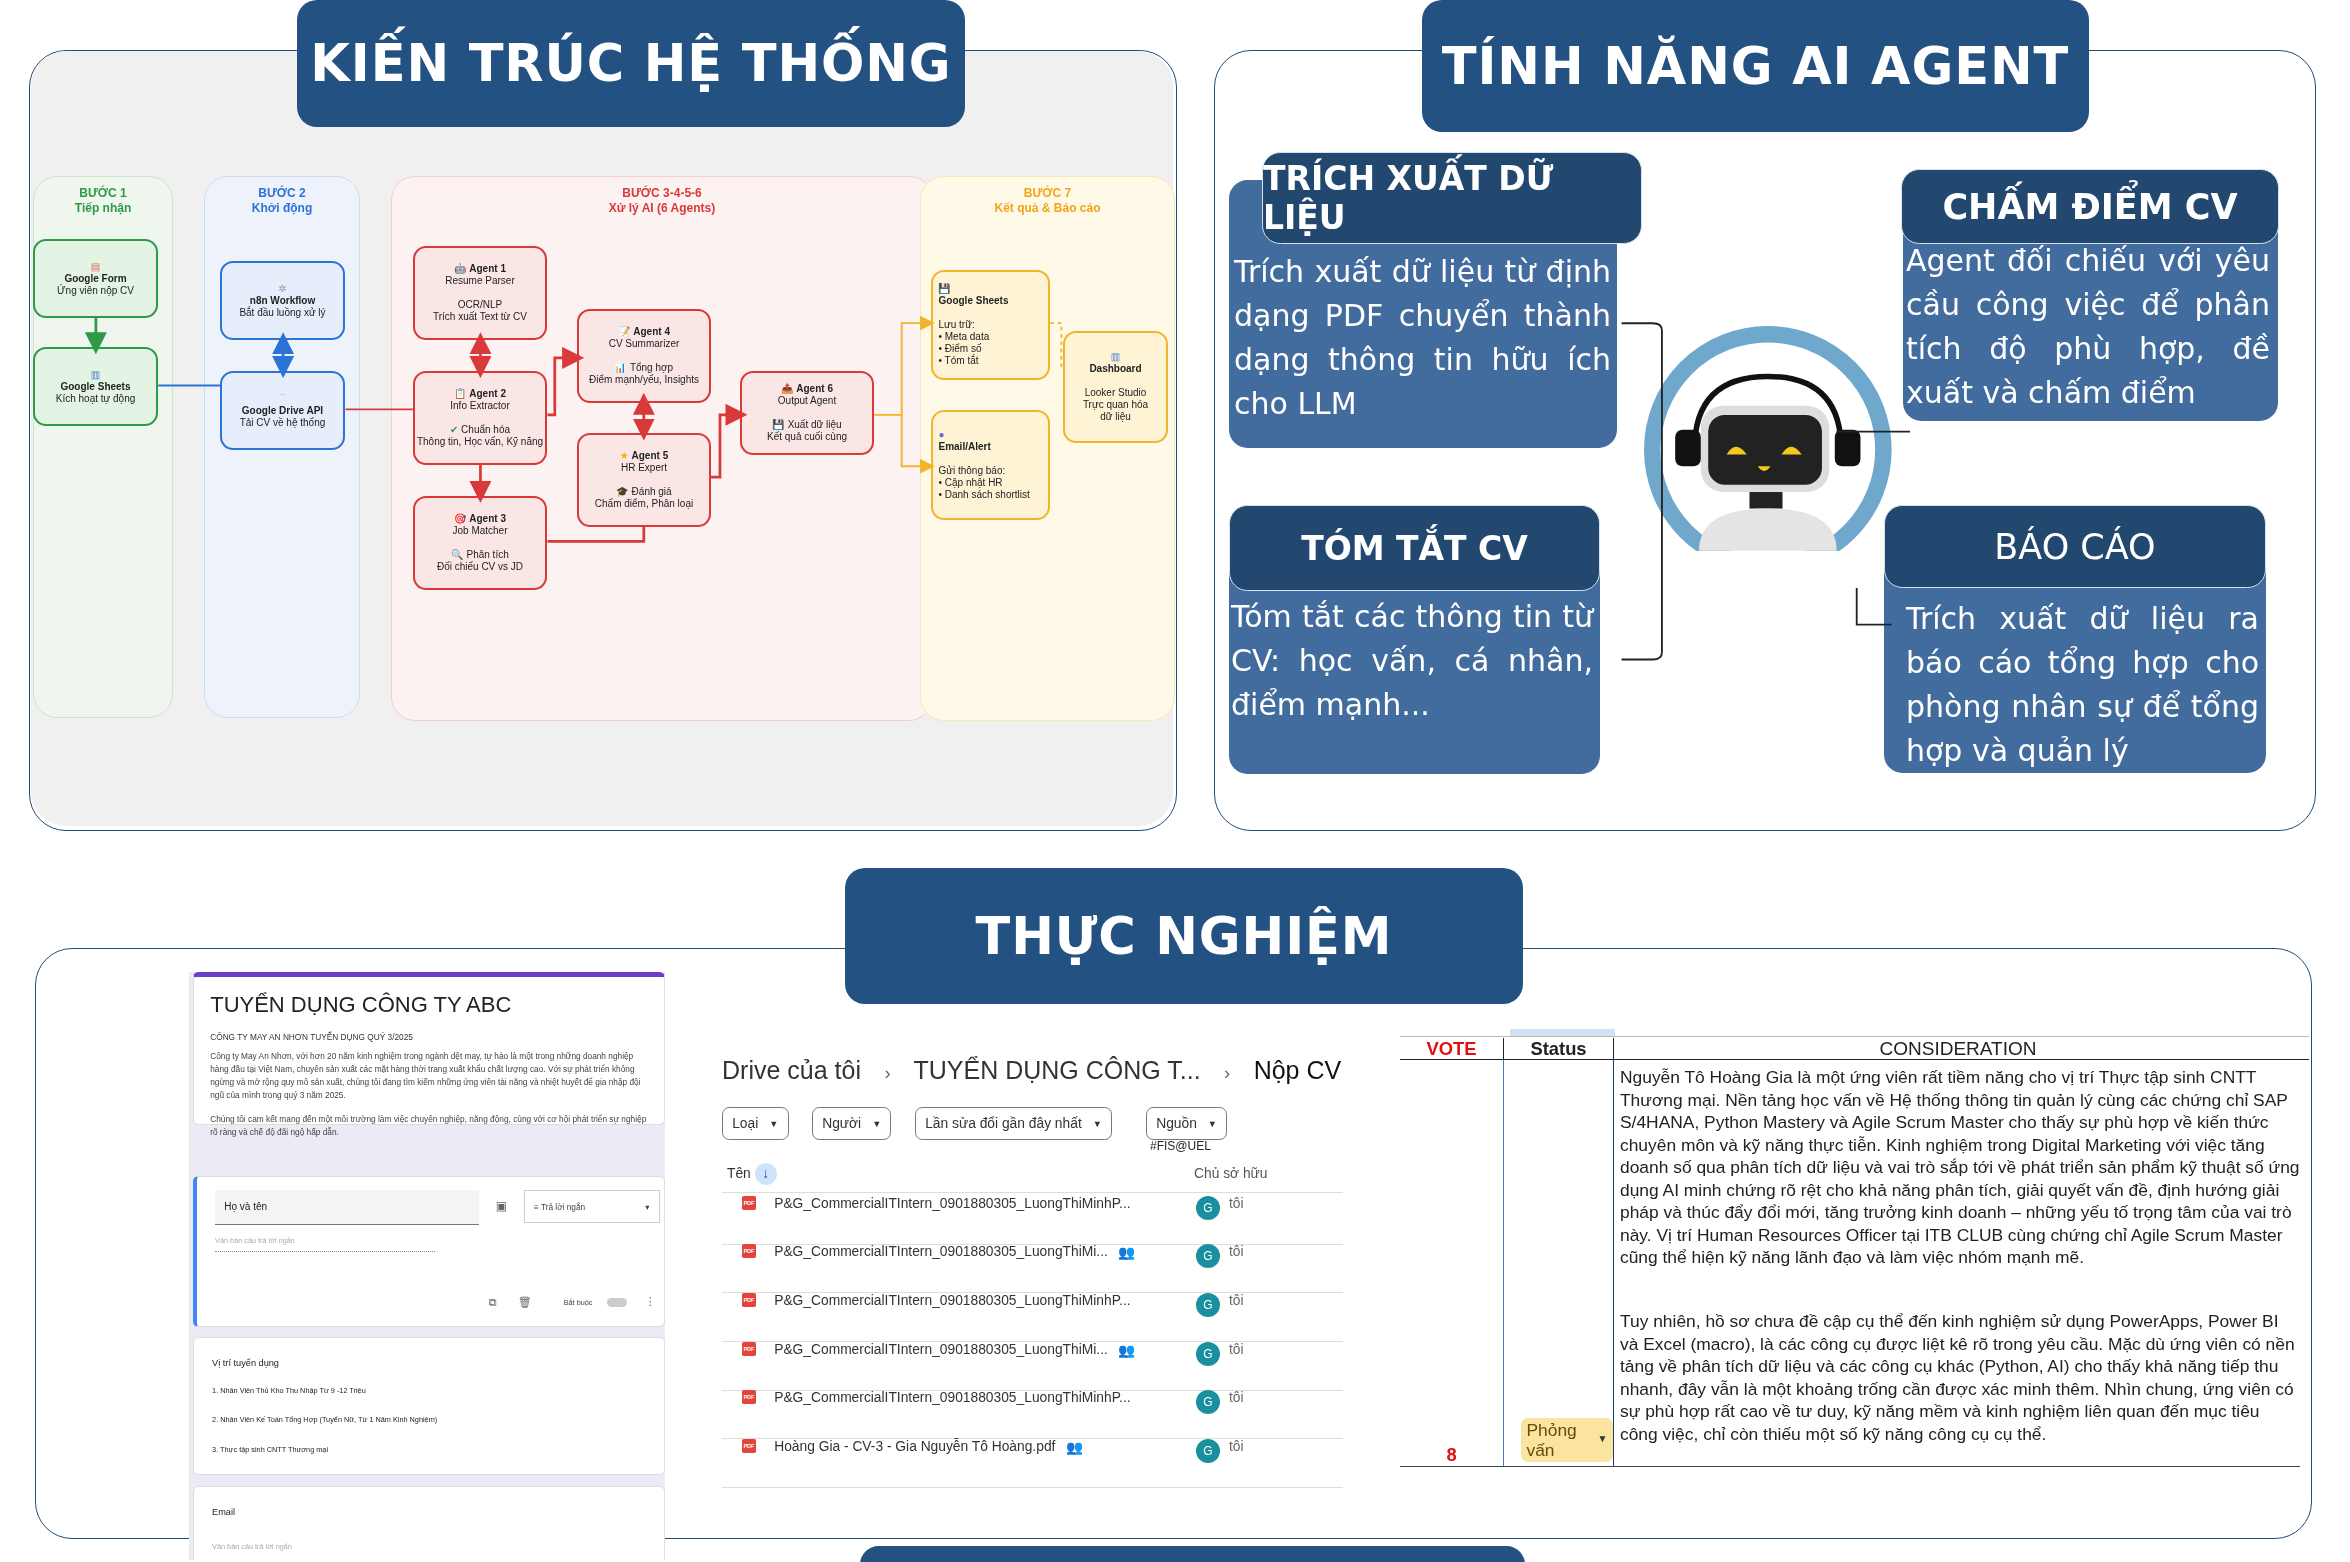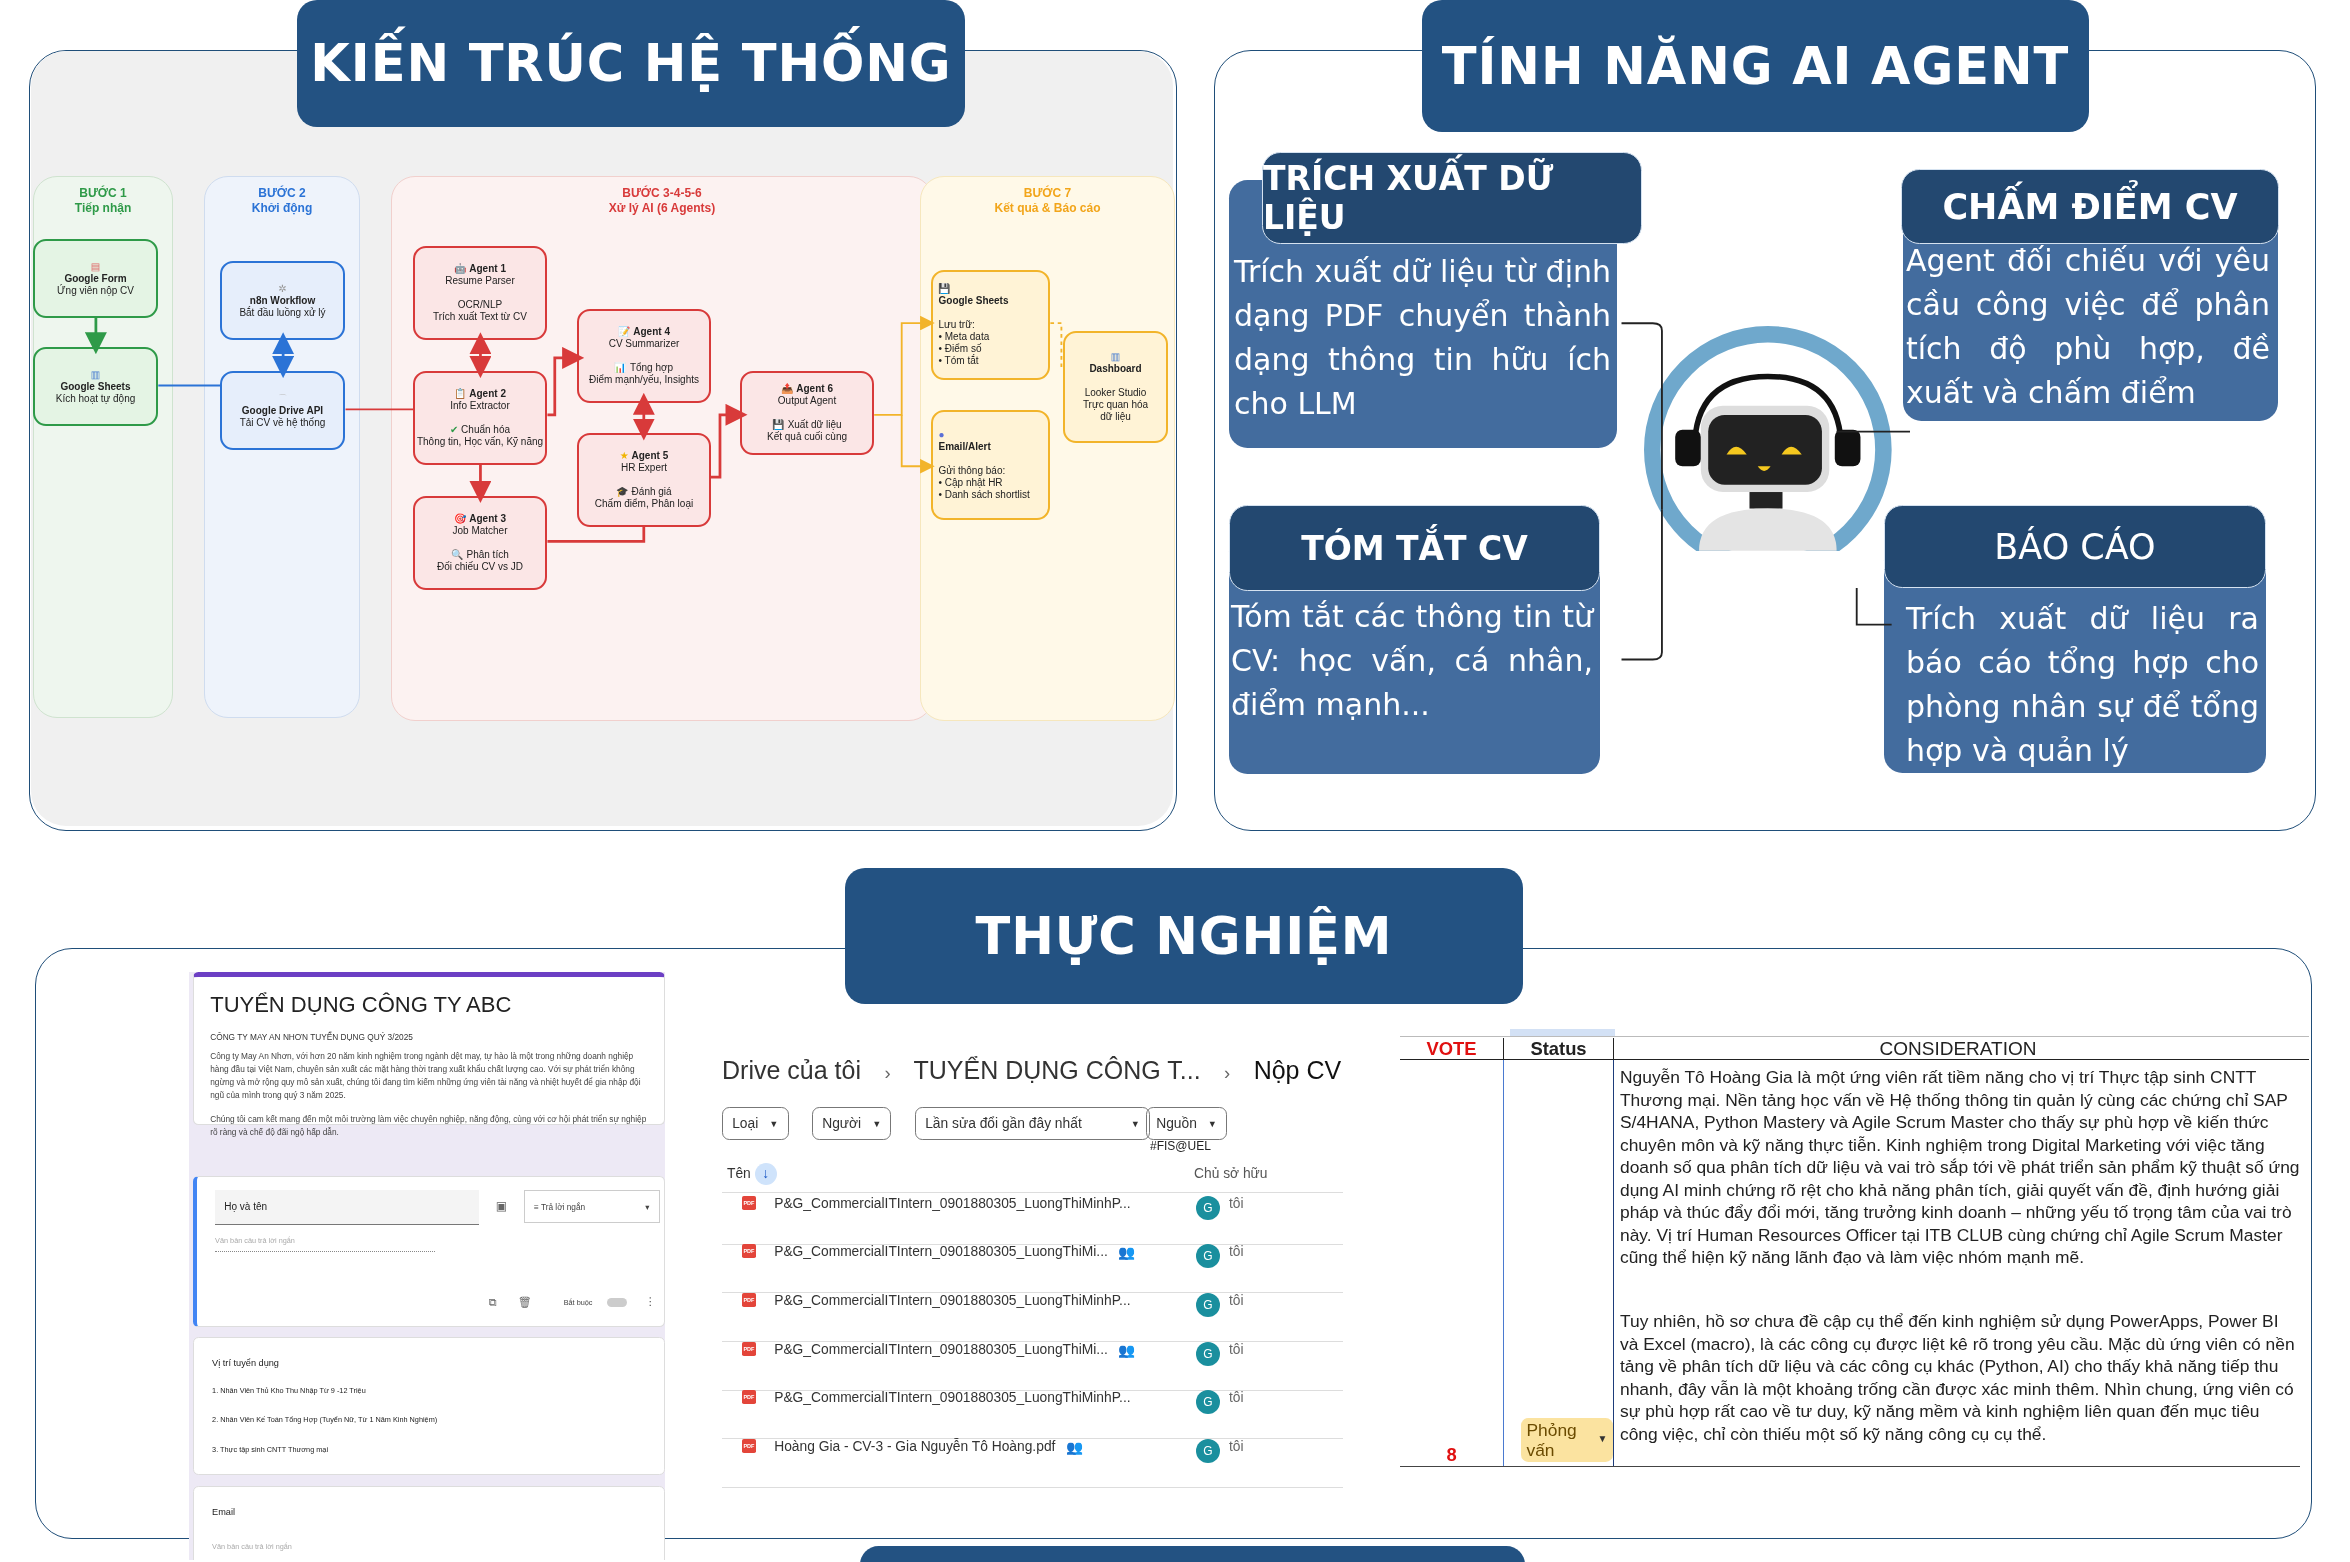--- a/index.html
+++ b/index.html
@@ -266,21 +266,21 @@
   <span style="color:#111">Nộp CV</span>
 </div>
 <div class="chip" style="left:722px;top:1107px;">
     <span>Loại</span>
     <span style="margin-left:11px;font-size:9.2px">▼</span>
   </div>
 <div class="chip" style="left:812px;top:1107px;">
     <span>Người</span>
     <span style="margin-left:11px;font-size:9.2px">▼</span>
   </div>
-<div class="chip" style="left:915px;top:1107px;gap:38px;">
+<div class="chip" style="left:915px;top:1107px;">
     <span>Lần sửa đổi gần đây nhất</span>
     <span style="margin-left:11px;font-size:9.2px">▼</span>
   </div>
 <div class="chip" style="left:1146px;top:1107px;">
     <span>Nguồn</span>
     <span style="margin-left:11px;font-size:9.2px">▼</span>
   </div>
 <div class="abs" style="left:1150px;top:1139px;font-size:12px;color:#222;">#FIS@UEL</div>
 <div class="abs" style="left:727px;top:1163px;font-size:13.8px;color:#333;"><span>Tên</span> <span style="display:inline-block;width:22px;height:22px;border-radius:50%;background:#cfe3fb;color:#1a57c4;text-align:center;line-height:22px;">↓</span></div>
 <div class="abs" style="left:1194px;top:1166px;font-size:13.8px;color:#555;">Chủ sở hữu</div>

